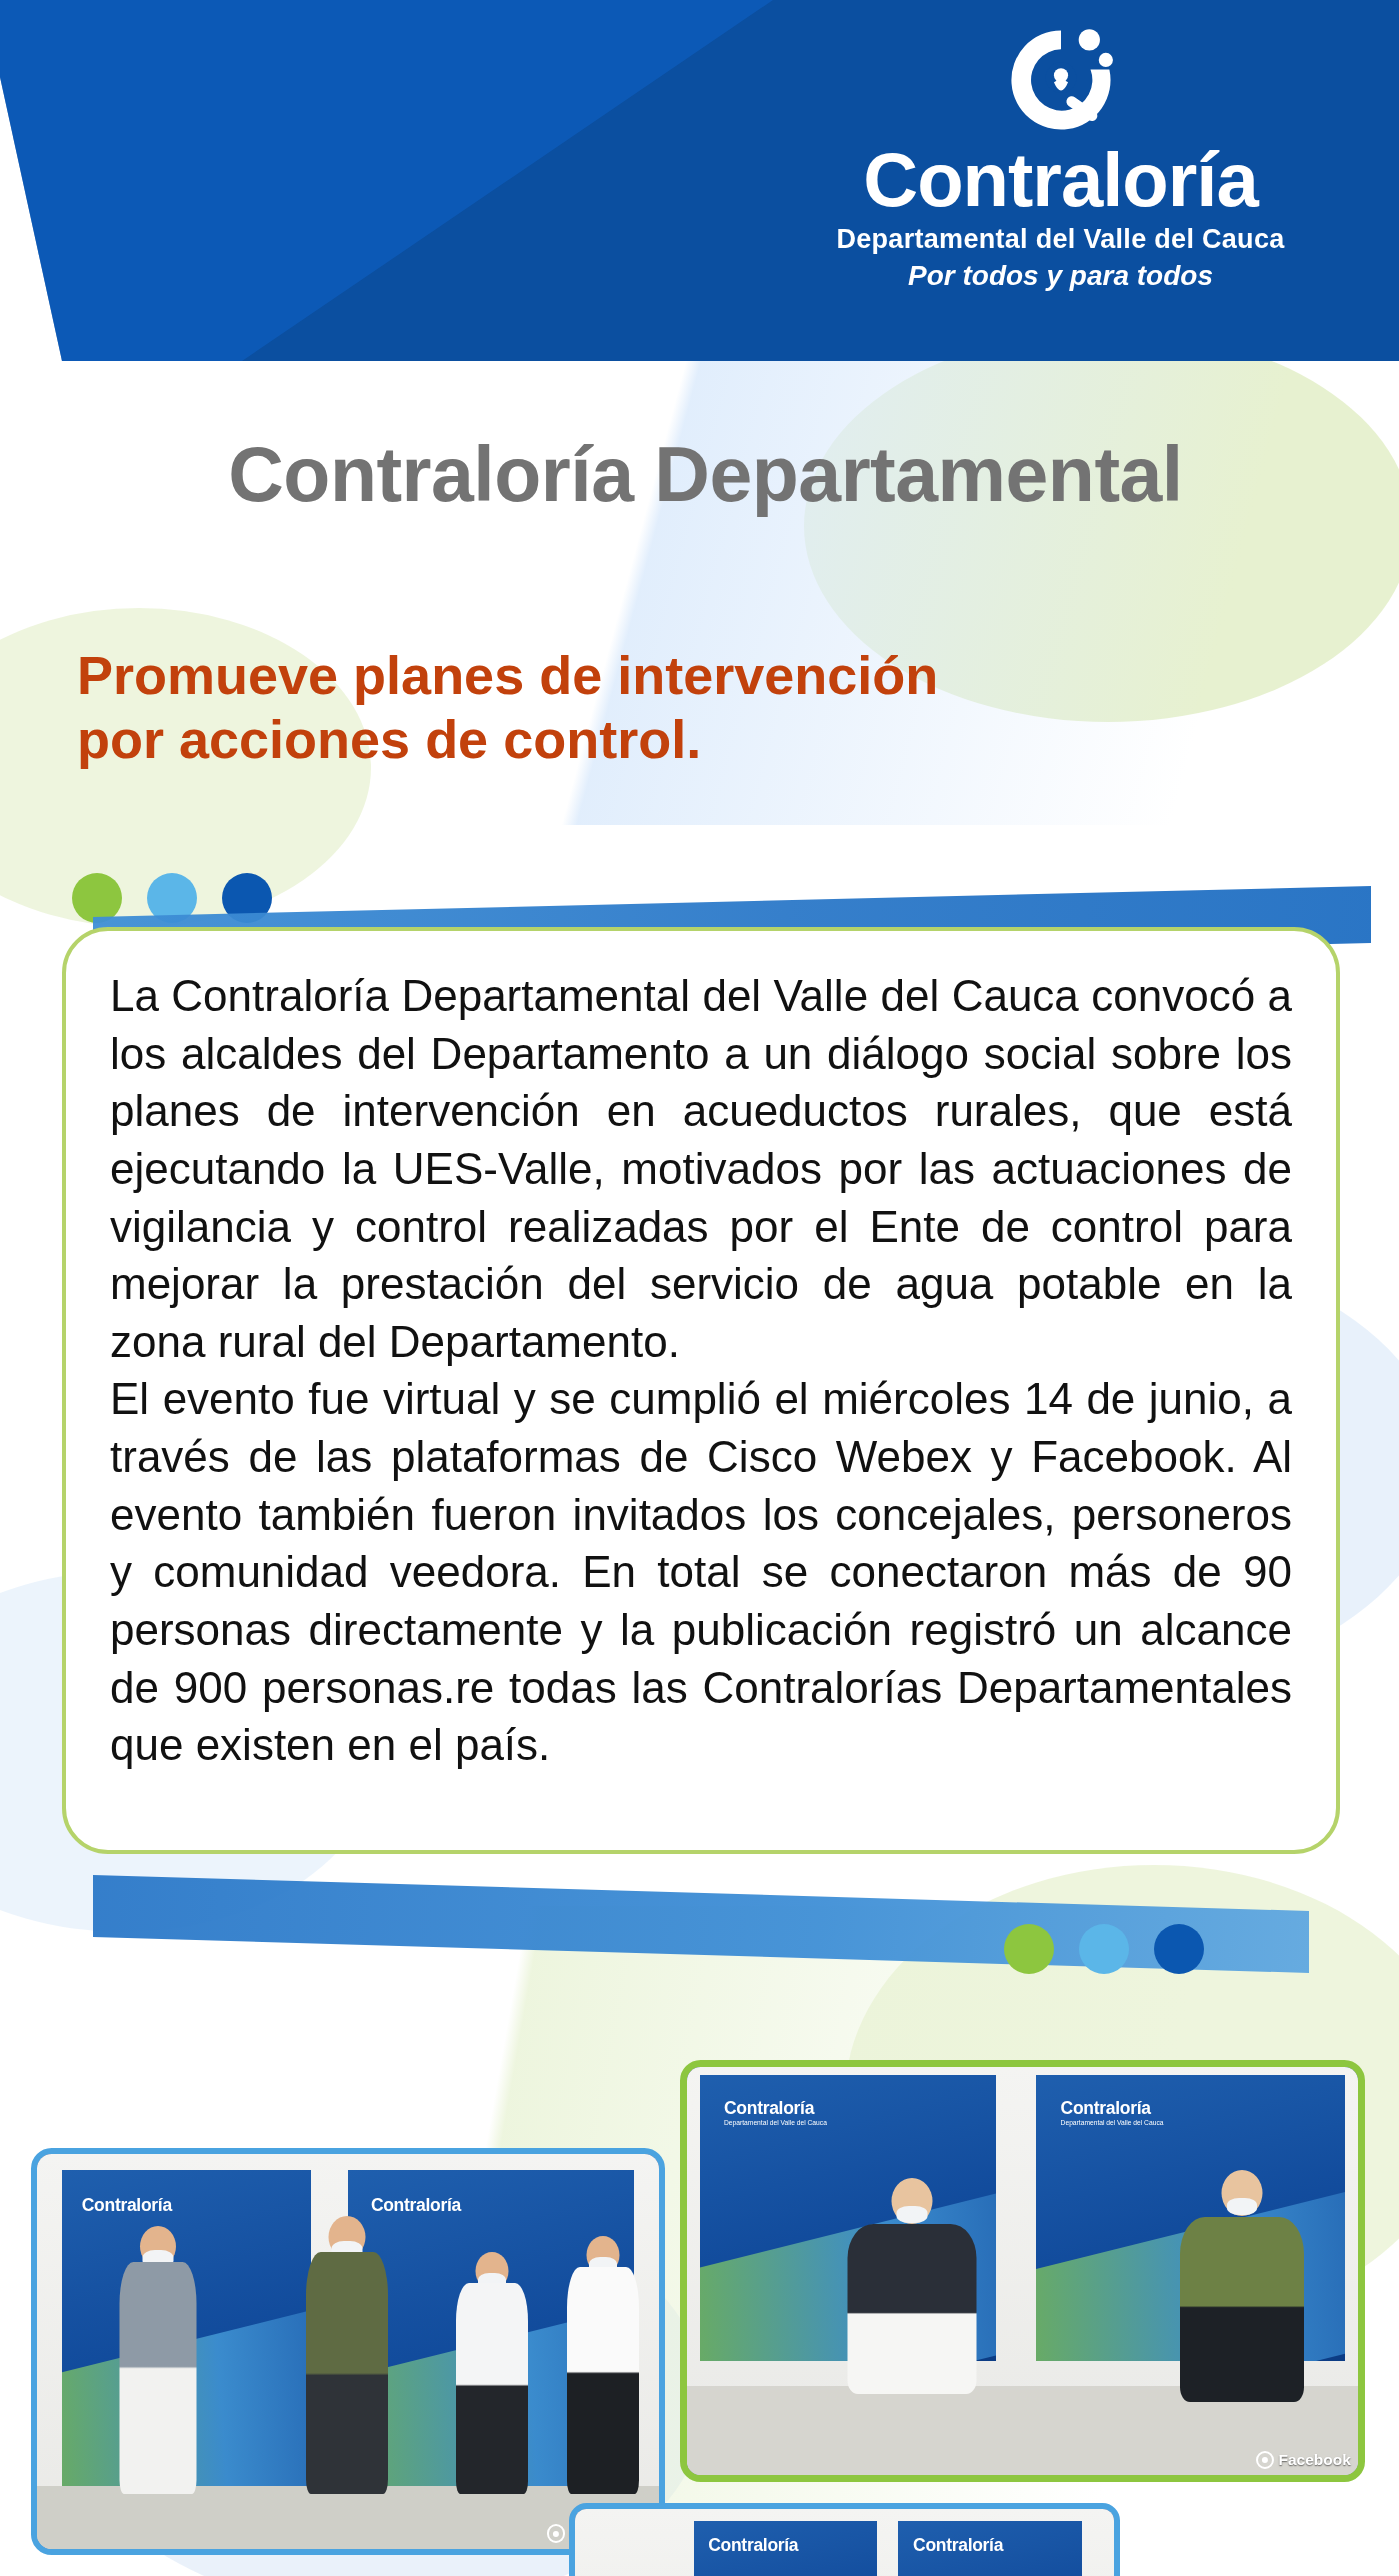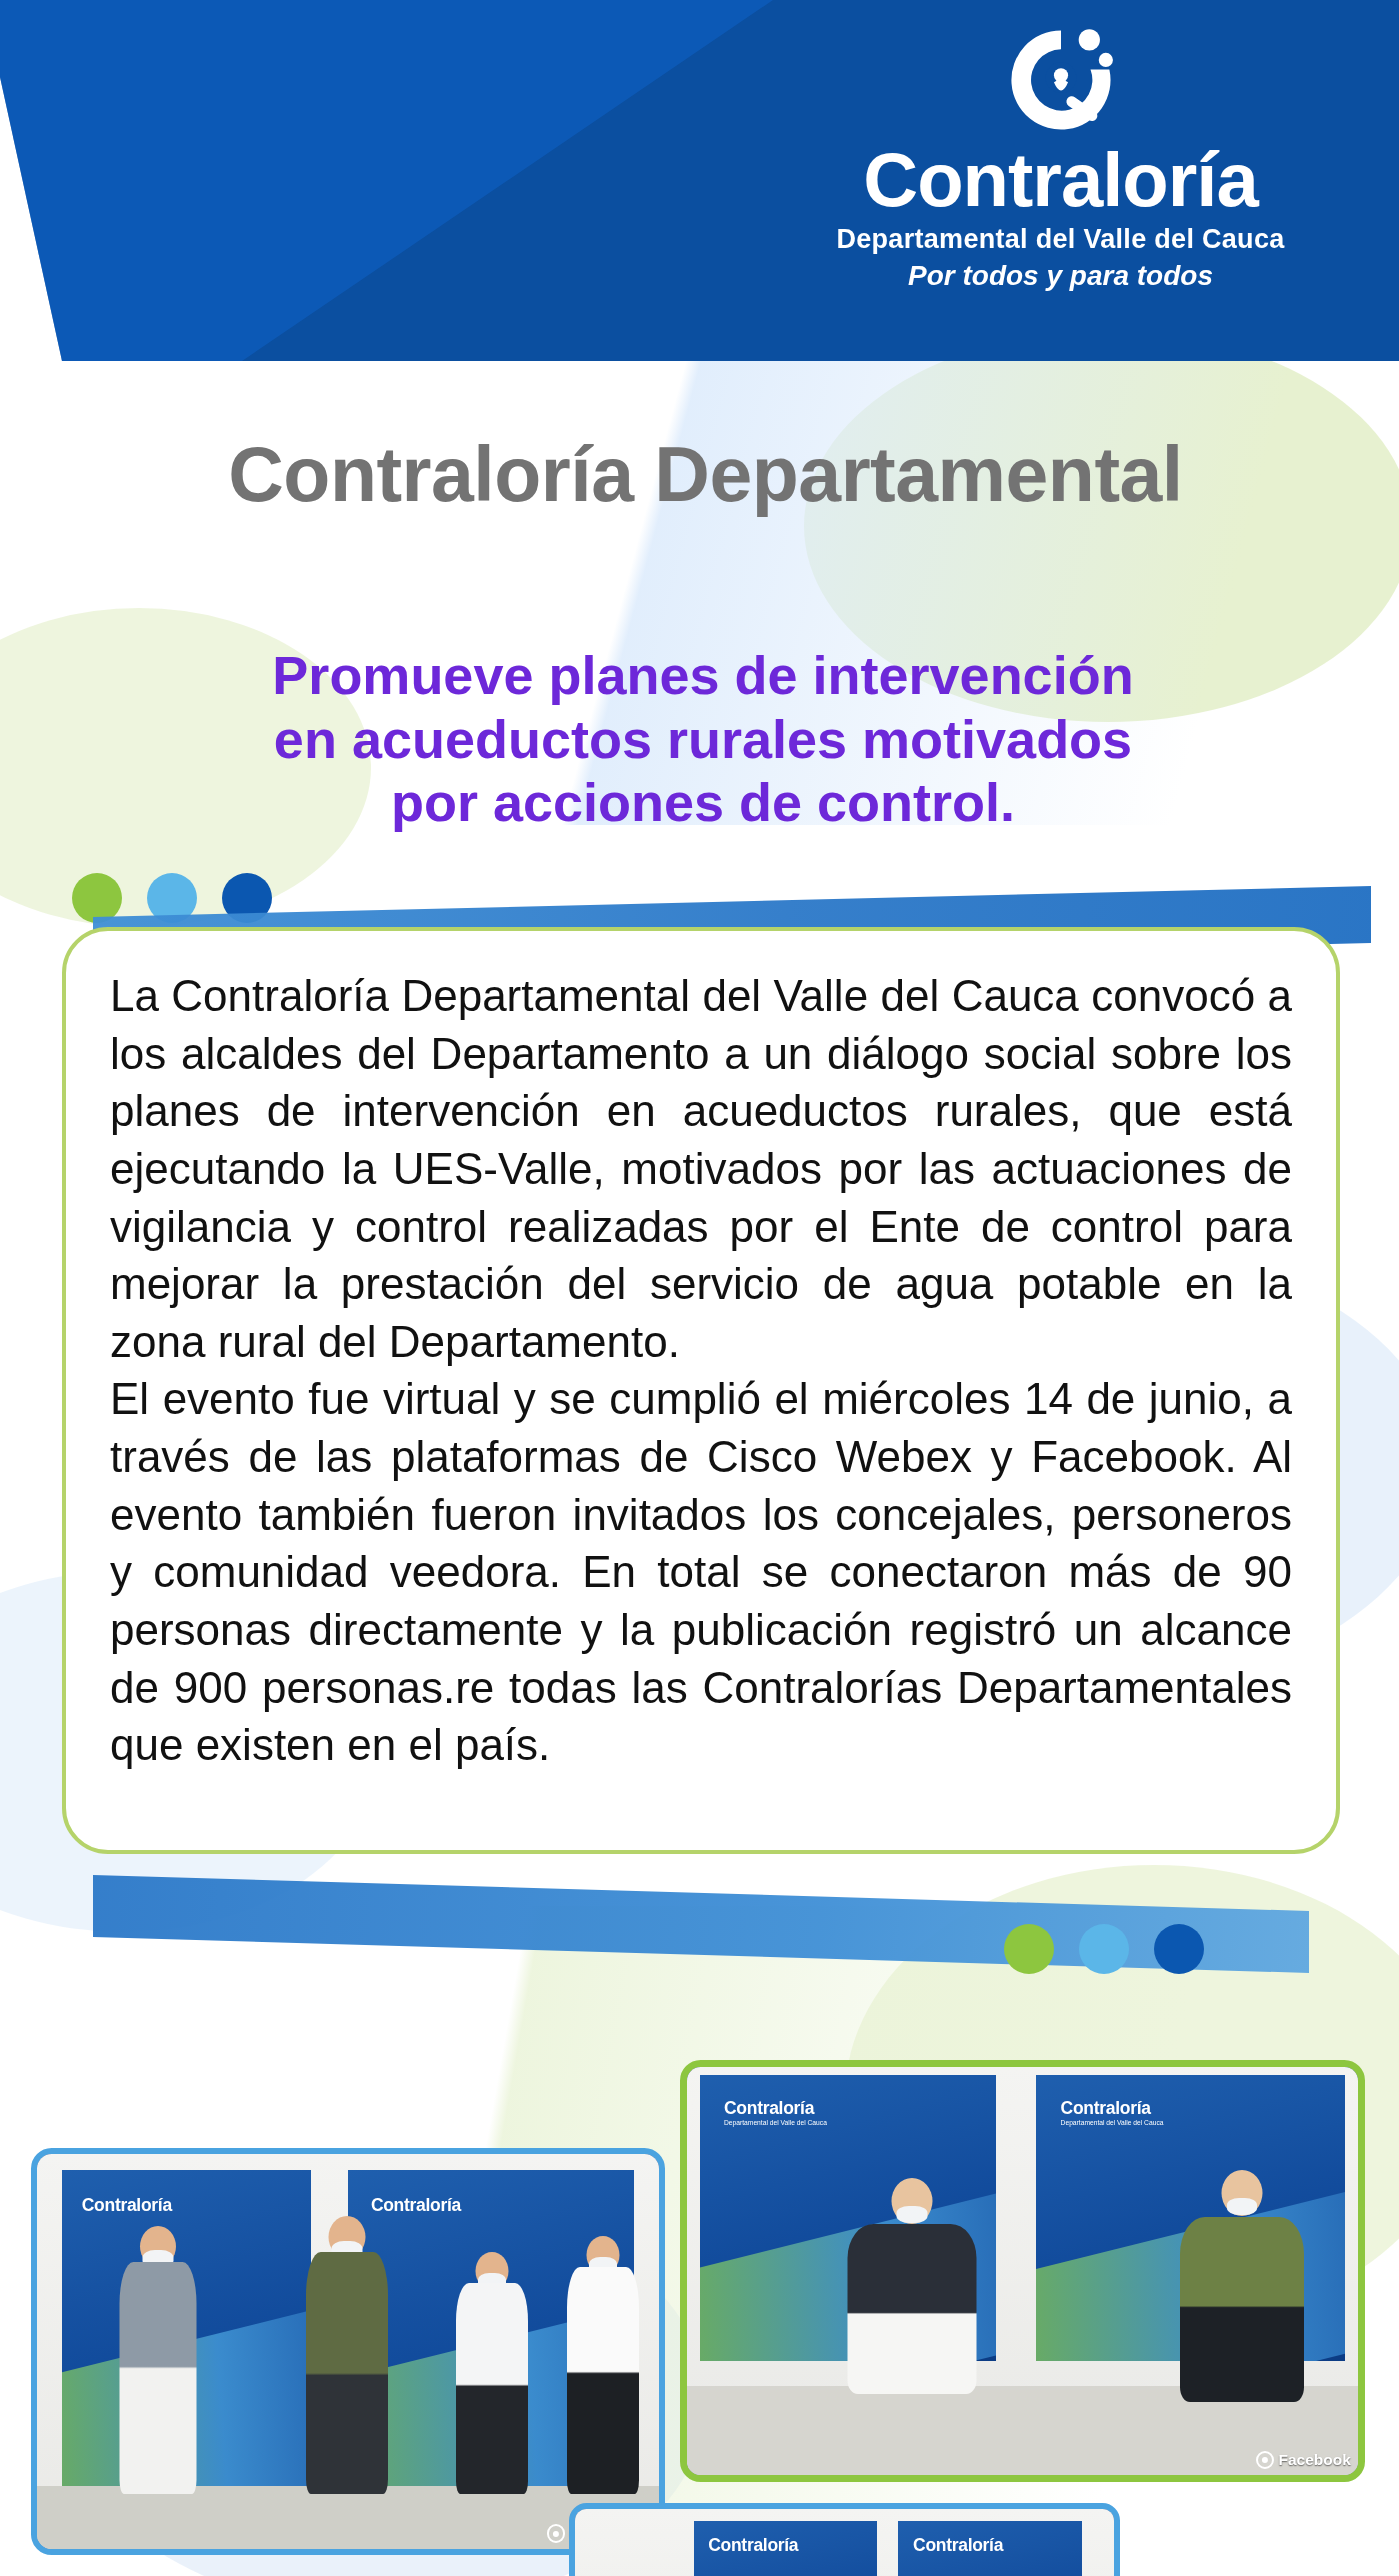--- a/index.html
+++ b/index.html
@@ -130,22 +130,22 @@
     color: #737373;
     font-size: 77px;
     font-weight: bold;
     line-height: 1.07;
     letter-spacing: -0.5px;
   }
   .title-sub {
     position: absolute;
     left: 77px; top: 644px;
     width: 1252px;
-    text-align: center;
-    color: #6d28d9;
+    text-align: left;
+    color: #c2410c;
     font-size: 54px;
     font-weight: bold;
     line-height: 1.18;
   }
 
   
   .dots {
     position: absolute;
     display: flex;
     gap: 25px;
@@ -355,21 +355,20 @@
       <div class="logo-slogan">Por todos y para todos</div>
     </div>
   </div>
 
   <div class="title-main">
     <div>Contraloría Departamental</div>
   </div>
 
   <div class="title-sub">
     <div>Promueve planes de intervención</div>
-    <div>en acueductos rurales motivados</div>
     <div>por acciones de control.</div>
   </div>
 
   <div class="dots dots-top">
     <span class="dot dot-green"></span>
     <span class="dot dot-lightblue"></span>
     <span class="dot dot-blue"></span>
   </div>
 
   <div class="ribbon-top"></div>

